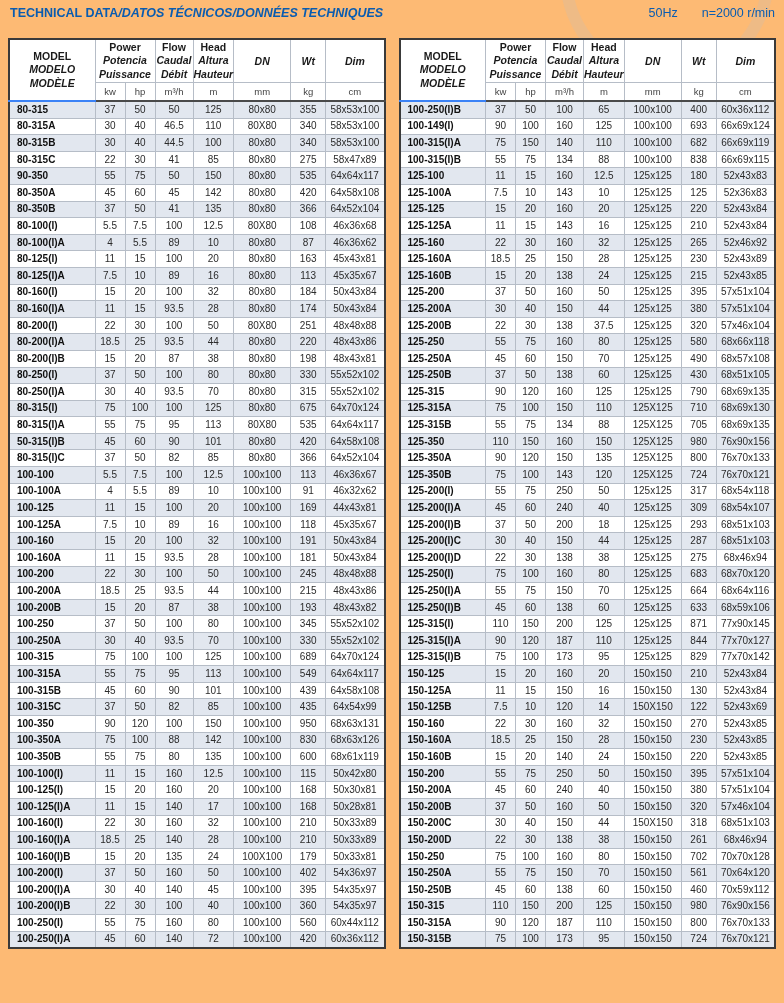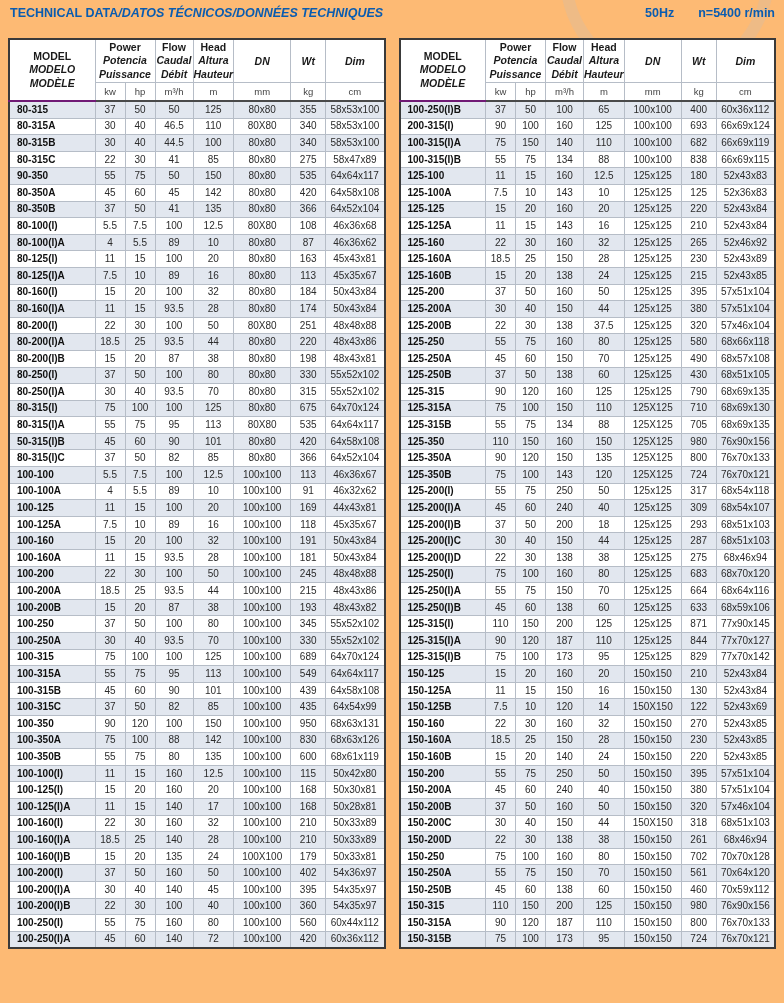--- a/index.html
+++ b/index.html
@@ -7,21 +7,21 @@
     position:relative; width:784px; height:1003px; background:#fdba74;
     font-family:"Liberation Sans","DejaVu Sans",sans-serif; overflow:hidden;
   }
   
   .titlebar {
     position:absolute; top:6px; left:10px; right:9px;
     display:flex; justify-content:space-between; align-items:flex-start;
   }
   .doc-title { color:#0a5cb0; font-weight:bold; font-size:12.5px; white-space:nowrap; }
   .t-rest { font-style:italic; }
-  .specs { color:#0a5cb0; font-weight:bold; font-size:12.5px; display:flex; gap:24px; white-space:nowrap; }
+  .specs { color:#0a5cb0; font-weight:normal; font-size:12.5px; display:flex; gap:24px; white-space:nowrap; }
   
   .wm { position:absolute; border-radius:50%; pointer-events:none; }
   #wm1 { width:190px; height:190px; left:560px; top:-130px; border:12px solid rgba(185,192,201,0.22); }
   #wm2 { width:270px; height:270px; left:30px;  top:300px; border:20px solid rgba(185,192,201,0.10); }
   #wm3 { width:270px; height:270px; left:430px; top:360px; border:20px solid rgba(185,192,201,0.10); }
   
   .tables { position:absolute; top:38px; left:8px; width:768px; display:flex; gap:13px; }
   table.tech {
     border-collapse:collapse; table-layout:fixed; background:#fff;
     border:2px solid #3a3a3a; flex:1;
@@ -29,21 +29,21 @@
   .tech th, .tech td { border:1px solid #b6bdc7; }
   .tech thead th { background:#fff; padding:0; }
   .hrow-labels th { height:42px; vertical-align:middle; text-align:center; }
   .hl { font-size:10.5px; font-weight:bold; color:#1a1a1a; line-height:1.3; }
   .it { font-style:italic; }
   .lbl-single { font-size:10.5px; font-weight:bold; color:#1a1a1a;font-style:italic; }
   .hrow-units th {
     height:17px; font-size:9.5px; font-weight:normal; color:#444;
     border-bottom:2px solid #4a4a4a;
   }
-  th.c-model { border-bottom:2px solid #701a75; }
+  th.c-model { border-bottom:2px solid #3b82f6; }
   .tech tbody td {
     height:15.6px; font-size:10px; text-align:center; color:#2b2b2b;
     padding:0 2px; white-space:nowrap; overflow:hidden; line-height:1;
   }
   .tech tbody td:first-child {
     text-align:left; padding-left:7px; font-weight:bold; color:#101010;
   }
   .tech tbody tr:nth-child(odd) { background:#e2e7ef; }
 </style>
 </head>
@@ -51,21 +51,21 @@
 
 <div class="page">
   <div class="wm" id="wm1"></div>
   <div class="wm" id="wm2"></div>
   <div class="wm" id="wm3"></div>
 
   <div class="titlebar">
     <div class="doc-title"><span class="t-main">TECHNICAL DATA</span><span class="t-rest">/DATOS TÉCNICOS/DONNÉES TECHNIQUES</span></div>
     <div class="specs">
       <span>50Hz</span>
-      <span>n=5400 r/min</span>
+      <span>n=2000 r/min</span>
     </div>
   </div>
 
   <div class="tables">
 
     <table class="tech" id="table-left">
       <colgroup>
         <col style="width:86px">
           <col style="width:30px">
           <col style="width:30px">
@@ -677,21 +677,21 @@
             <td>100-250(I)B</td>
             <td>37</td>
             <td>50</td>
             <td>100</td>
             <td>65</td>
             <td>100x100</td>
             <td>400</td>
             <td>60x36x112</td>
           </tr>
           <tr>
-            <td>200-315(I)</td>
+            <td>100-149(I)</td>
             <td>90</td>
             <td>100</td>
             <td>160</td>
             <td>125</td>
             <td>100x100</td>
             <td>693</td>
             <td>66x69x124</td>
           </tr>
           <tr>
             <td>100-315(I)A</td>

